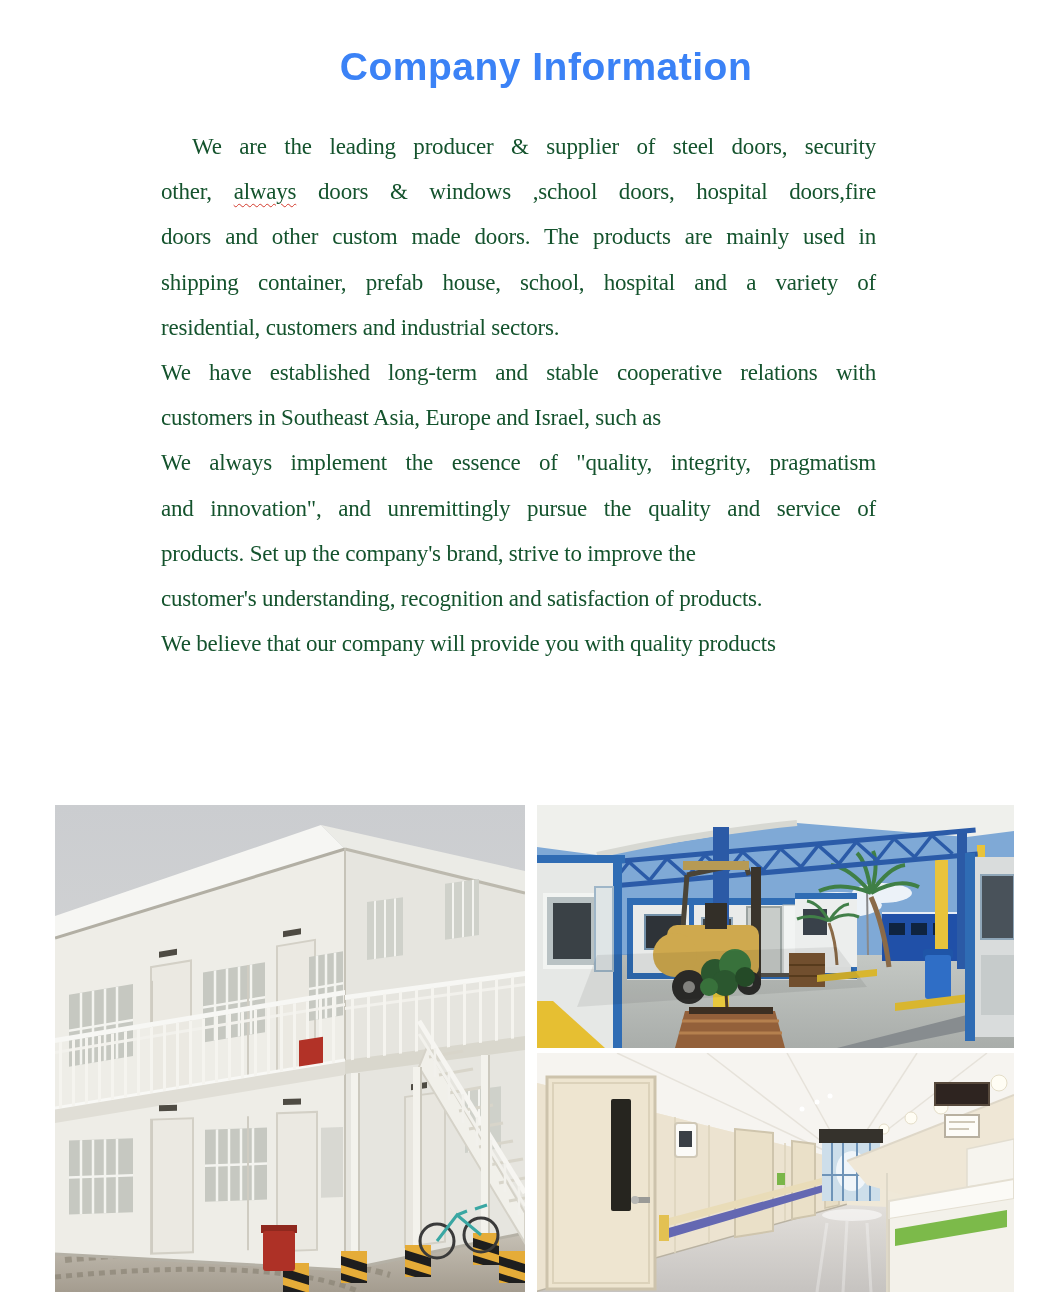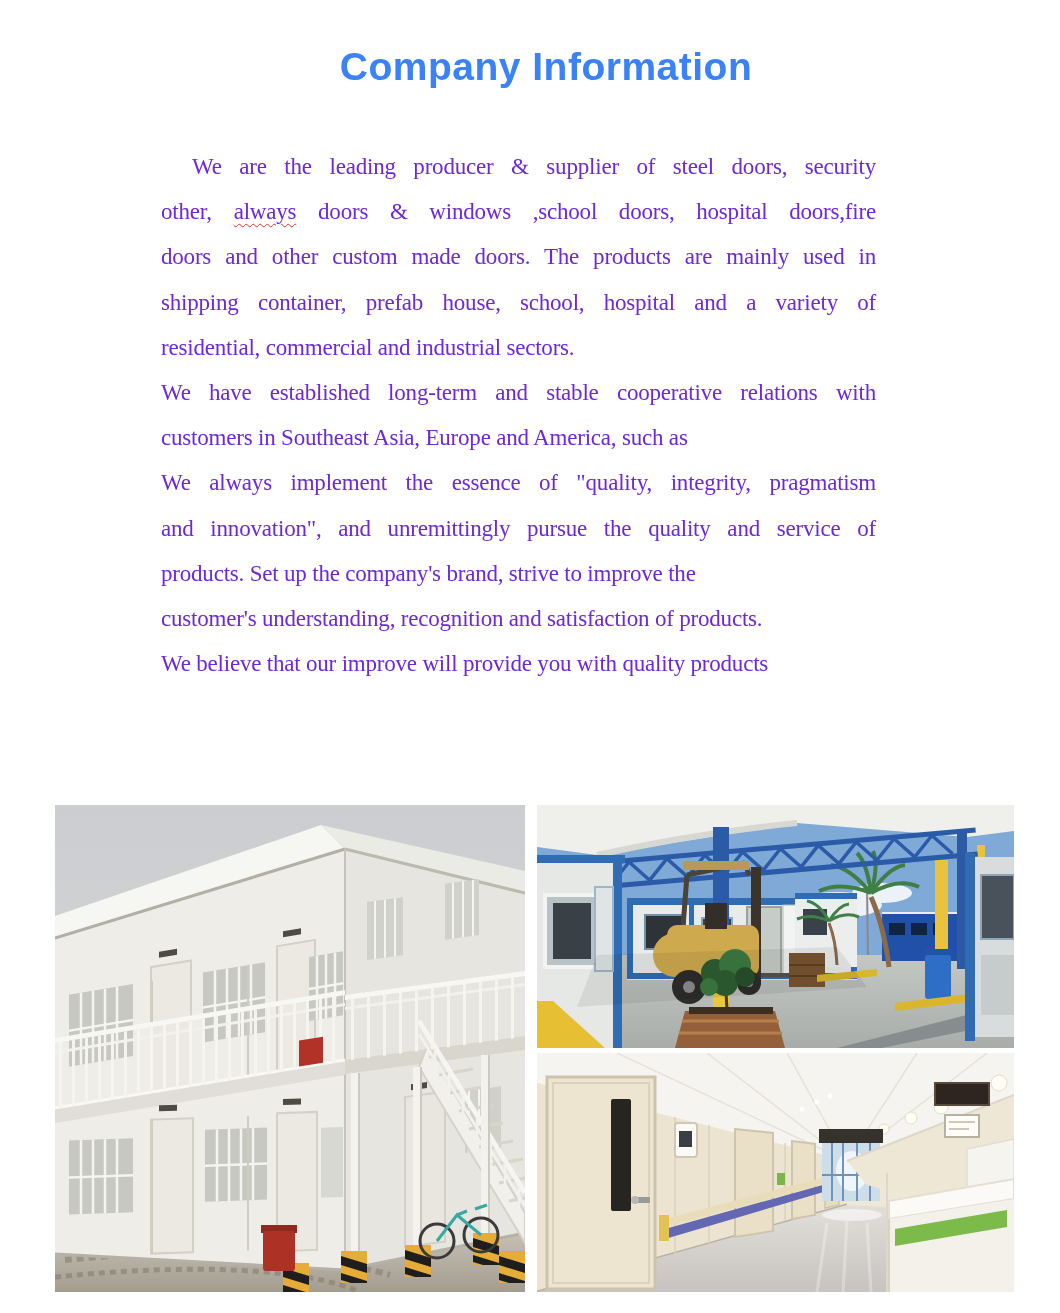--- a/index.html
+++ b/index.html
@@ -1,21 +1,21 @@
 <!DOCTYPE html>
 <html><head>
 <meta charset="utf-8">
 <style>
   html,body{margin:0;padding:0;background:#ffffff;}
   .page{position:relative;width:1060px;height:1313px;background:#fff;overflow:hidden;
         font-family:"Liberation Serif",serif;}
   .title{position:absolute;top:44px;left:16px;width:100%;text-align:center;
          font-family:"Liberation Sans",sans-serif;font-weight:700;font-size:39px;
          line-height:46px;color:#3b82f6;letter-spacing:.5px;}
-  .textblock{position:absolute;top:144px;left:161px;width:715px;color:#6d28d9;}
+  .textblock{position:absolute;top:124px;left:161px;width:715px;color:#14532d;}
   .ln{box-sizing:border-box;width:715px;height:45.2px;line-height:45.2px;
       font-size:23px;letter-spacing:-.2px;white-space:nowrap;}
   .ln.j{white-space:normal;text-align:justify;text-align-last:justify;}
   .ln.ind{padding-left:31px;}
   .sp{text-decoration-line:underline;text-decoration-style:wavy;
       text-decoration-color:#d33a2c;text-decoration-thickness:1px;text-underline-offset:4px;}
   .photo{position:absolute;overflow:hidden;background:#ddd;}
   .photo svg{display:block;width:100%;height:100%;}
   .ph-left{left:55px;top:805px;width:470px;height:487px;}
   .ph-tr{left:537px;top:805px;width:477px;height:243px;}
@@ -26,28 +26,28 @@
 
 <div class="page">
 
   <div class="title">Company Information</div>
 
   <div class="textblock">
     <div class="ln j ind">We are the leading producer &amp; supplier of steel doors, security</div>
     <div class="ln j"><span>other, </span><span class="sp">always</span><span> doors &amp; windows ,school doors, hospital doors,fire</span></div>
     <div class="ln j">doors and other custom made doors. The products are mainly used in</div>
     <div class="ln j">shipping container, prefab house, school, hospital and a variety of</div>
-    <div class="ln">residential, commercial and industrial sectors.</div>
+    <div class="ln">residential, customers and industrial sectors.</div>
     <div class="ln j">We have established long-term and stable cooperative relations with</div>
-    <div class="ln">customers in Southeast Asia, Europe and America, such as</div>
+    <div class="ln">customers in Southeast Asia, Europe and Israel, such as</div>
     <div class="ln j">We always implement the essence of "quality, integrity, pragmatism</div>
     <div class="ln j">and innovation", and unremittingly pursue the quality and service of</div>
     <div class="ln">products. Set up the company's brand, strive to improve the</div>
     <div class="ln">customer's understanding, recognition and satisfaction of products.</div>
-    <div class="ln">We believe that our improve will provide you with quality products</div>
+    <div class="ln">We believe that our company will provide you with quality products</div>
   </div>
 
   <div class="photo ph-left">
     <svg viewBox="0 0 470 487" xmlns="http://www.w3.org/2000/svg">
       <defs>
         <linearGradient id="sky1" x1="0" y1="0" x2="0" y2="1">
           <stop offset="0" stop-color="#cbcdd0"></stop>
             <stop offset="1" stop-color="#dcdcda"></stop>
         </linearGradient>
         <linearGradient id="gnd1" x1="0" y1="0" x2="0" y2="1">

